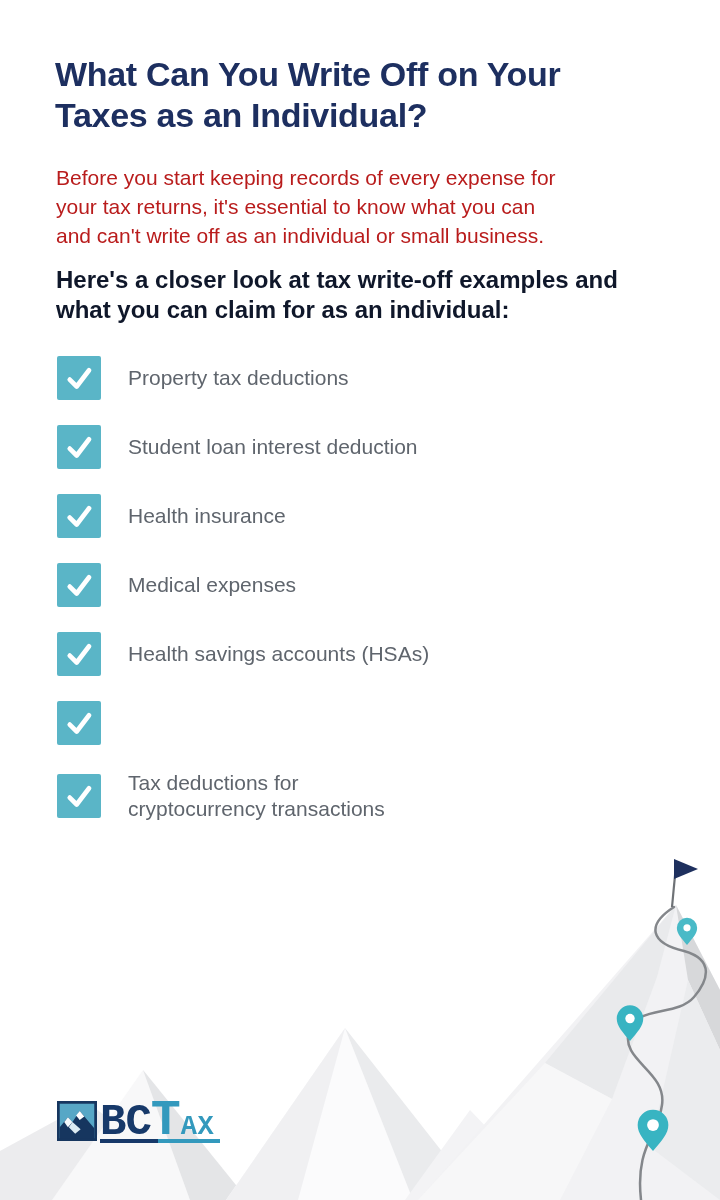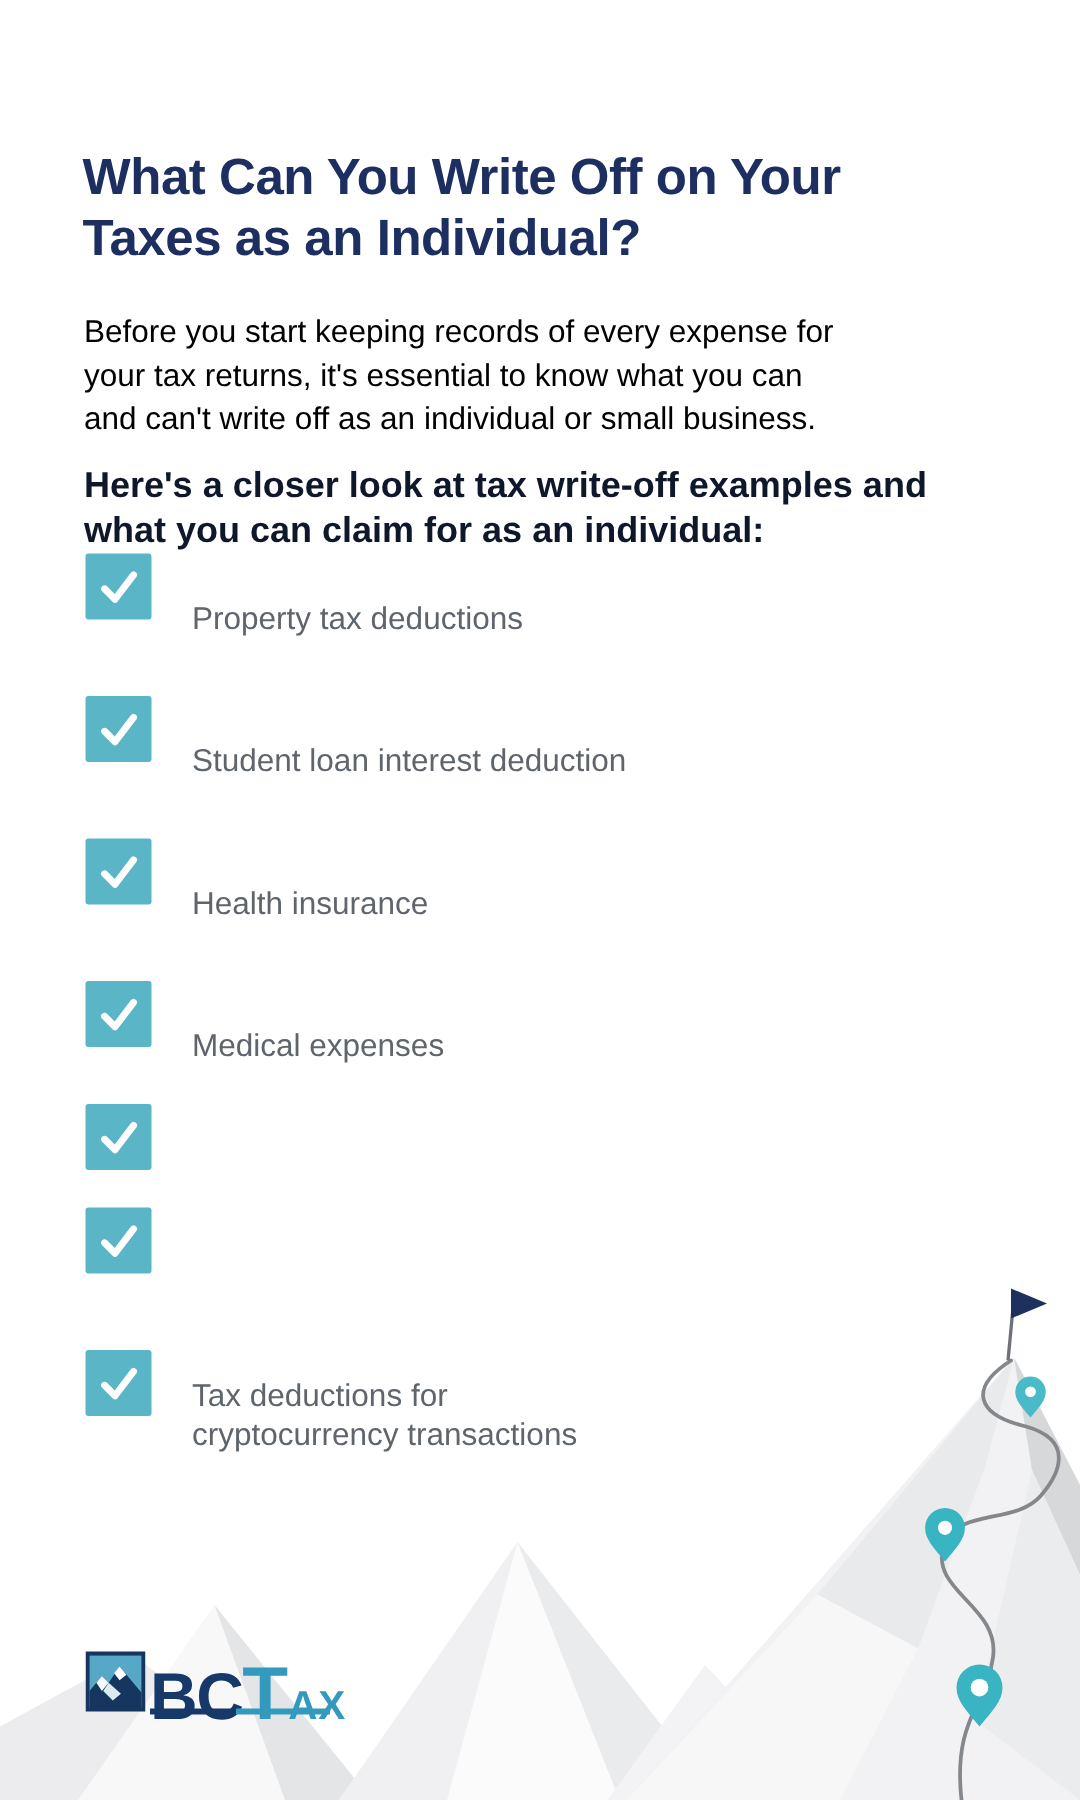--- a/index.html
+++ b/index.html
@@ -6,39 +6,39 @@
   html, body { background: #ffffff; }
   body { font-family: "Liberation Sans", sans-serif; }
   .page {
     position: relative;
     width: 720px;
     height: 1200px;
     background: #ffffff;
     overflow: hidden;
     margin: 0 auto;
   }
-  .pre { white-space: pre-line; margin-top: 44px; }
+  .pre { white-space: pre-line; }
 
   .title {
     position: absolute;
     left: 55px; top: 54px;
     width: 610px;
     font-size: 34px;
     line-height: 41px;
     font-weight: bold;
     letter-spacing: -0.3px;
     color: #1d2f60;
   }
   .intro {
     position: absolute;
     left: 56px; top: 163px;
     width: 600px;
     font-size: 21px;
     line-height: 29px;
-    color: #000000;
+    color: #b91c1c;
   }
   .subheading {
     position: absolute;
     left: 56px; top: 265px;
     width: 600px;
     font-size: 24px;
     line-height: 30px;
     font-weight: bold;
     color: #0f172a;
   }
@@ -84,23 +84,23 @@
     width: 210px; height: 52px;
     z-index: 4;
   }
   .logo-icon-svg {
     position: absolute;
     left: 0; top: 2px;
   }
   .logo-text {
     position: absolute;
     left: 43px; top: 0;
-    font-family: Liberation Sans, sans-serif;
+    font-family: Liberation Mono, monospace;
     font-weight: bold;
-    line-height: 64px;
+    line-height: 48px;
     white-space: nowrap;
   }
   .logo-bc { font-size: 44px; color: #17396a; letter-spacing: -1px; }
   .logo-t  { font-size: 50px; color: #3399bd; }
   .logo-ax { font-size: 27px; color: #3399bd; letter-spacing: 0.5px; }
   .logo-underline {
     position: absolute;
     left: 43px; top: 42px;
     width: 120px; height: 3.5px;
     background: linear-gradient(90deg, #17396a 0%, #17396a 48%, #3399bd 48%, #3399bd 100%);
@@ -153,20 +153,21 @@
           </svg>
         </span>
       <span class="check-label pre">Medical expenses</span>
     </div>
     <div class="check-row">
       <span class="checkbox">
           <svg width="34" height="34" viewBox="0 0 44 44">
             <polyline points="10,24 19,33 35,12" fill="none" stroke="#ffffff" stroke-width="6" stroke-linecap="round" stroke-linejoin="round"></polyline>
           </svg>
         </span>
+      <span class="check-label pre">Health savings accounts (HSAs)</span>
     </div>
     <div class="check-row">
       <span class="checkbox">
           <svg width="34" height="34" viewBox="0 0 44 44">
             <polyline points="10,24 19,33 35,12" fill="none" stroke="#ffffff" stroke-width="6" stroke-linecap="round" stroke-linejoin="round"></polyline>
           </svg>
         </span>
     </div>
     <div class="check-row">
       <span class="checkbox">

